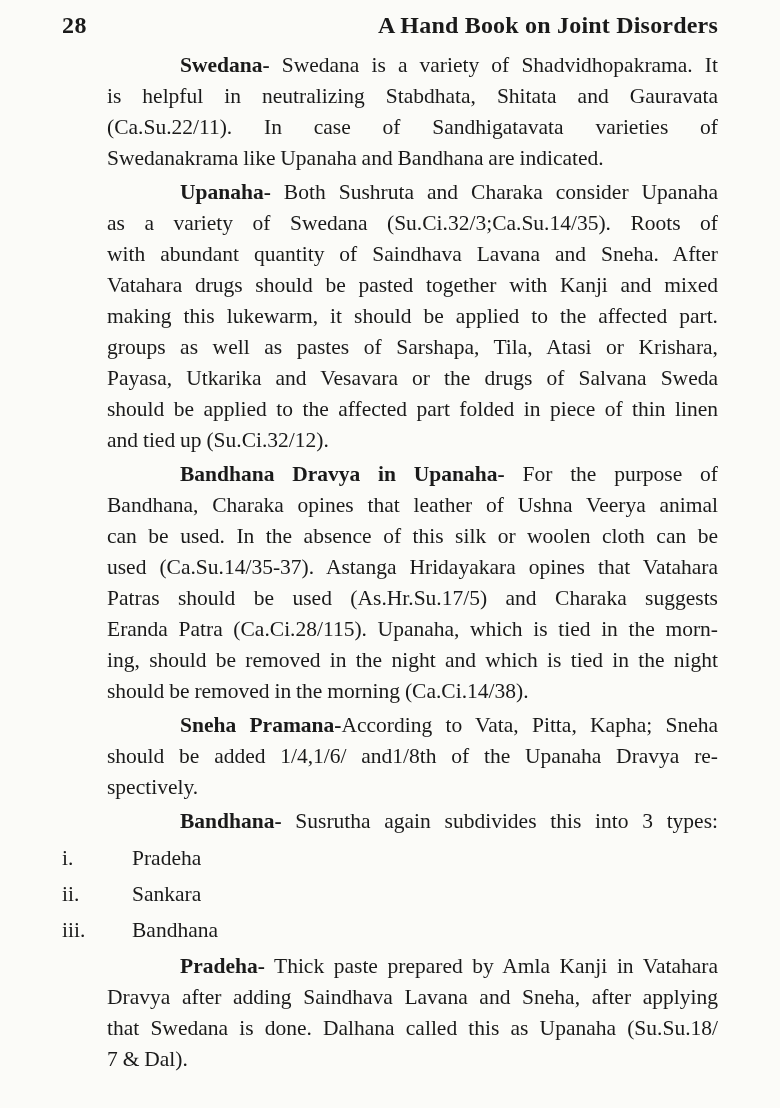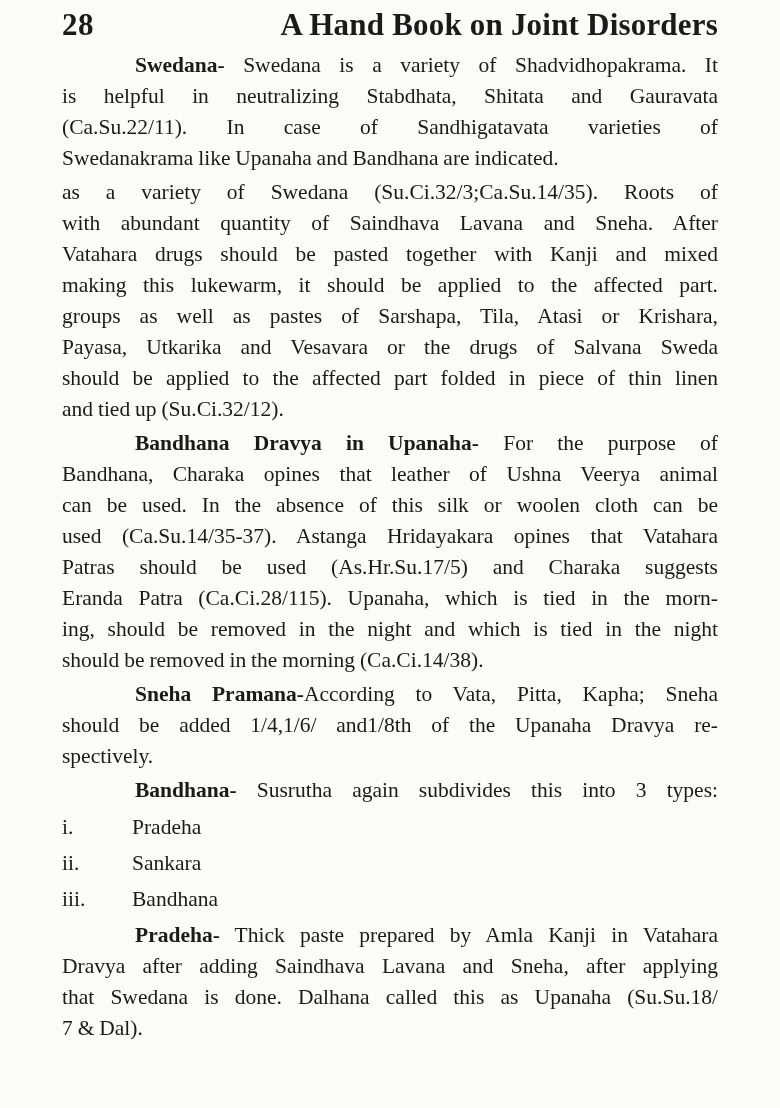--- a/index.html
+++ b/index.html
@@ -16,33 +16,34 @@
     font-family: "Liberation Serif", "DejaVu Serif", serif;
     box-sizing: border-box;
     padding: 10px 62px 0 62px;
     overflow: hidden;
   }
   .page-header {
     display: flex;
     justify-content: space-between;
     align-items: baseline;
     font-weight: bold;
-    font-size: 31px;
+    font-size: 24px;
     line-height: 30px;
     margin-bottom: 10px;
   }
   .page-number { letter-spacing: 0.5px; }
   .running-title { letter-spacing: 0.2px; margin-left: 16px; }
   .paragraph { margin: 0 0 3px 0; }
   .line {
     font-size: 21.5px;
     line-height: 31px;
     word-spacing: -0.5px;
     text-align: justify;
     text-align-last: justify;
+    margin-left: 45px;
   }
   .line.last { text-align-last: left; }
   .line.first { text-indent: 73px; }
   .lead { font-weight: bold; }
   .type-list { margin: 2px 0 3px 0; }
   .list-item {
     font-size: 21.5px;
     line-height: 36px;
   }
   .roman {
@@ -63,20 +64,21 @@
   <main>
 
     <section class="paragraph">
       <div class="line first"><span class="lead">Swedana-</span><span> Swedana is a variety of Shadvidhopakrama. It</span></div>
       <div class="line">is helpful in neutralizing Stabdhata, Shitata and Gauravata</div>
       <div class="line">(Ca.Su.22/11). In case of Sandhigatavata varieties of</div>
       <div class="line last">Swedanakrama like Upanaha and Bandhana are indicated.</div>
     </section>
 
     <section class="paragraph">
+      <div class="line first"><span class="lead">Upanaha-</span><span> Both Sushruta and Charaka consider Upanaha</span></div>
       <div class="line">as a variety of Swedana (Su.Ci.32/3;Ca.Su.14/35). Roots of</div>
       <div class="line">with abundant quantity of Saindhava Lavana and Sneha. After</div>
       <div class="line">Vatahara drugs should be pasted together with Kanji and mixed</div>
       <div class="line">making this lukewarm, it should be applied to the affected part.</div>
       <div class="line">groups as well as pastes of Sarshapa, Tila, Atasi or Krishara,</div>
       <div class="line">Payasa, Utkarika and Vesavara or the drugs of Salvana Sweda</div>
       <div class="line">should be applied to the affected part folded in piece of thin linen</div>
       <div class="line last">and tied up (Su.Ci.32/12).</div>
     </section>
 

